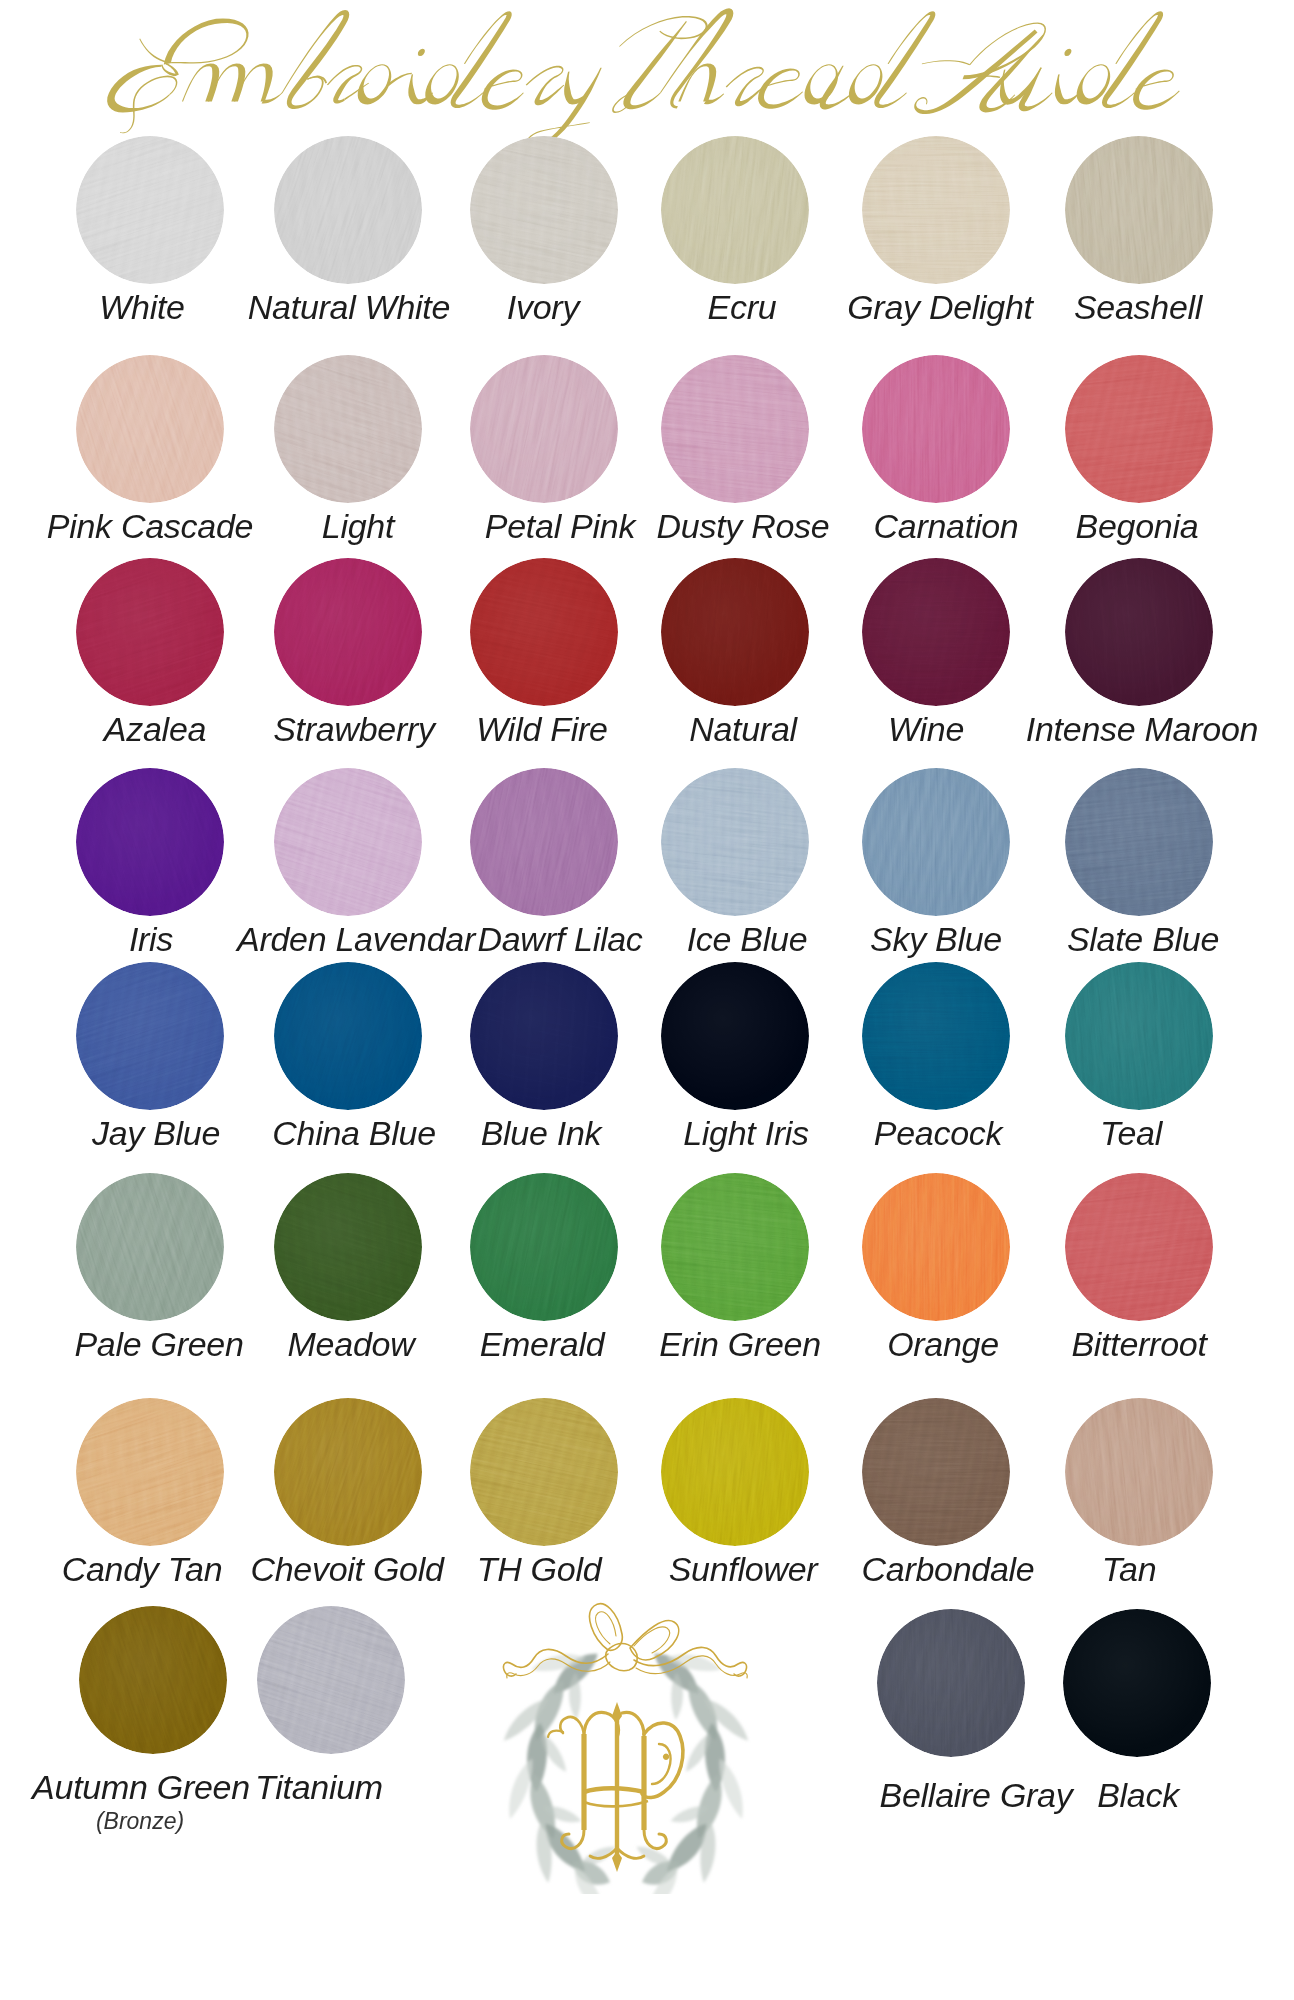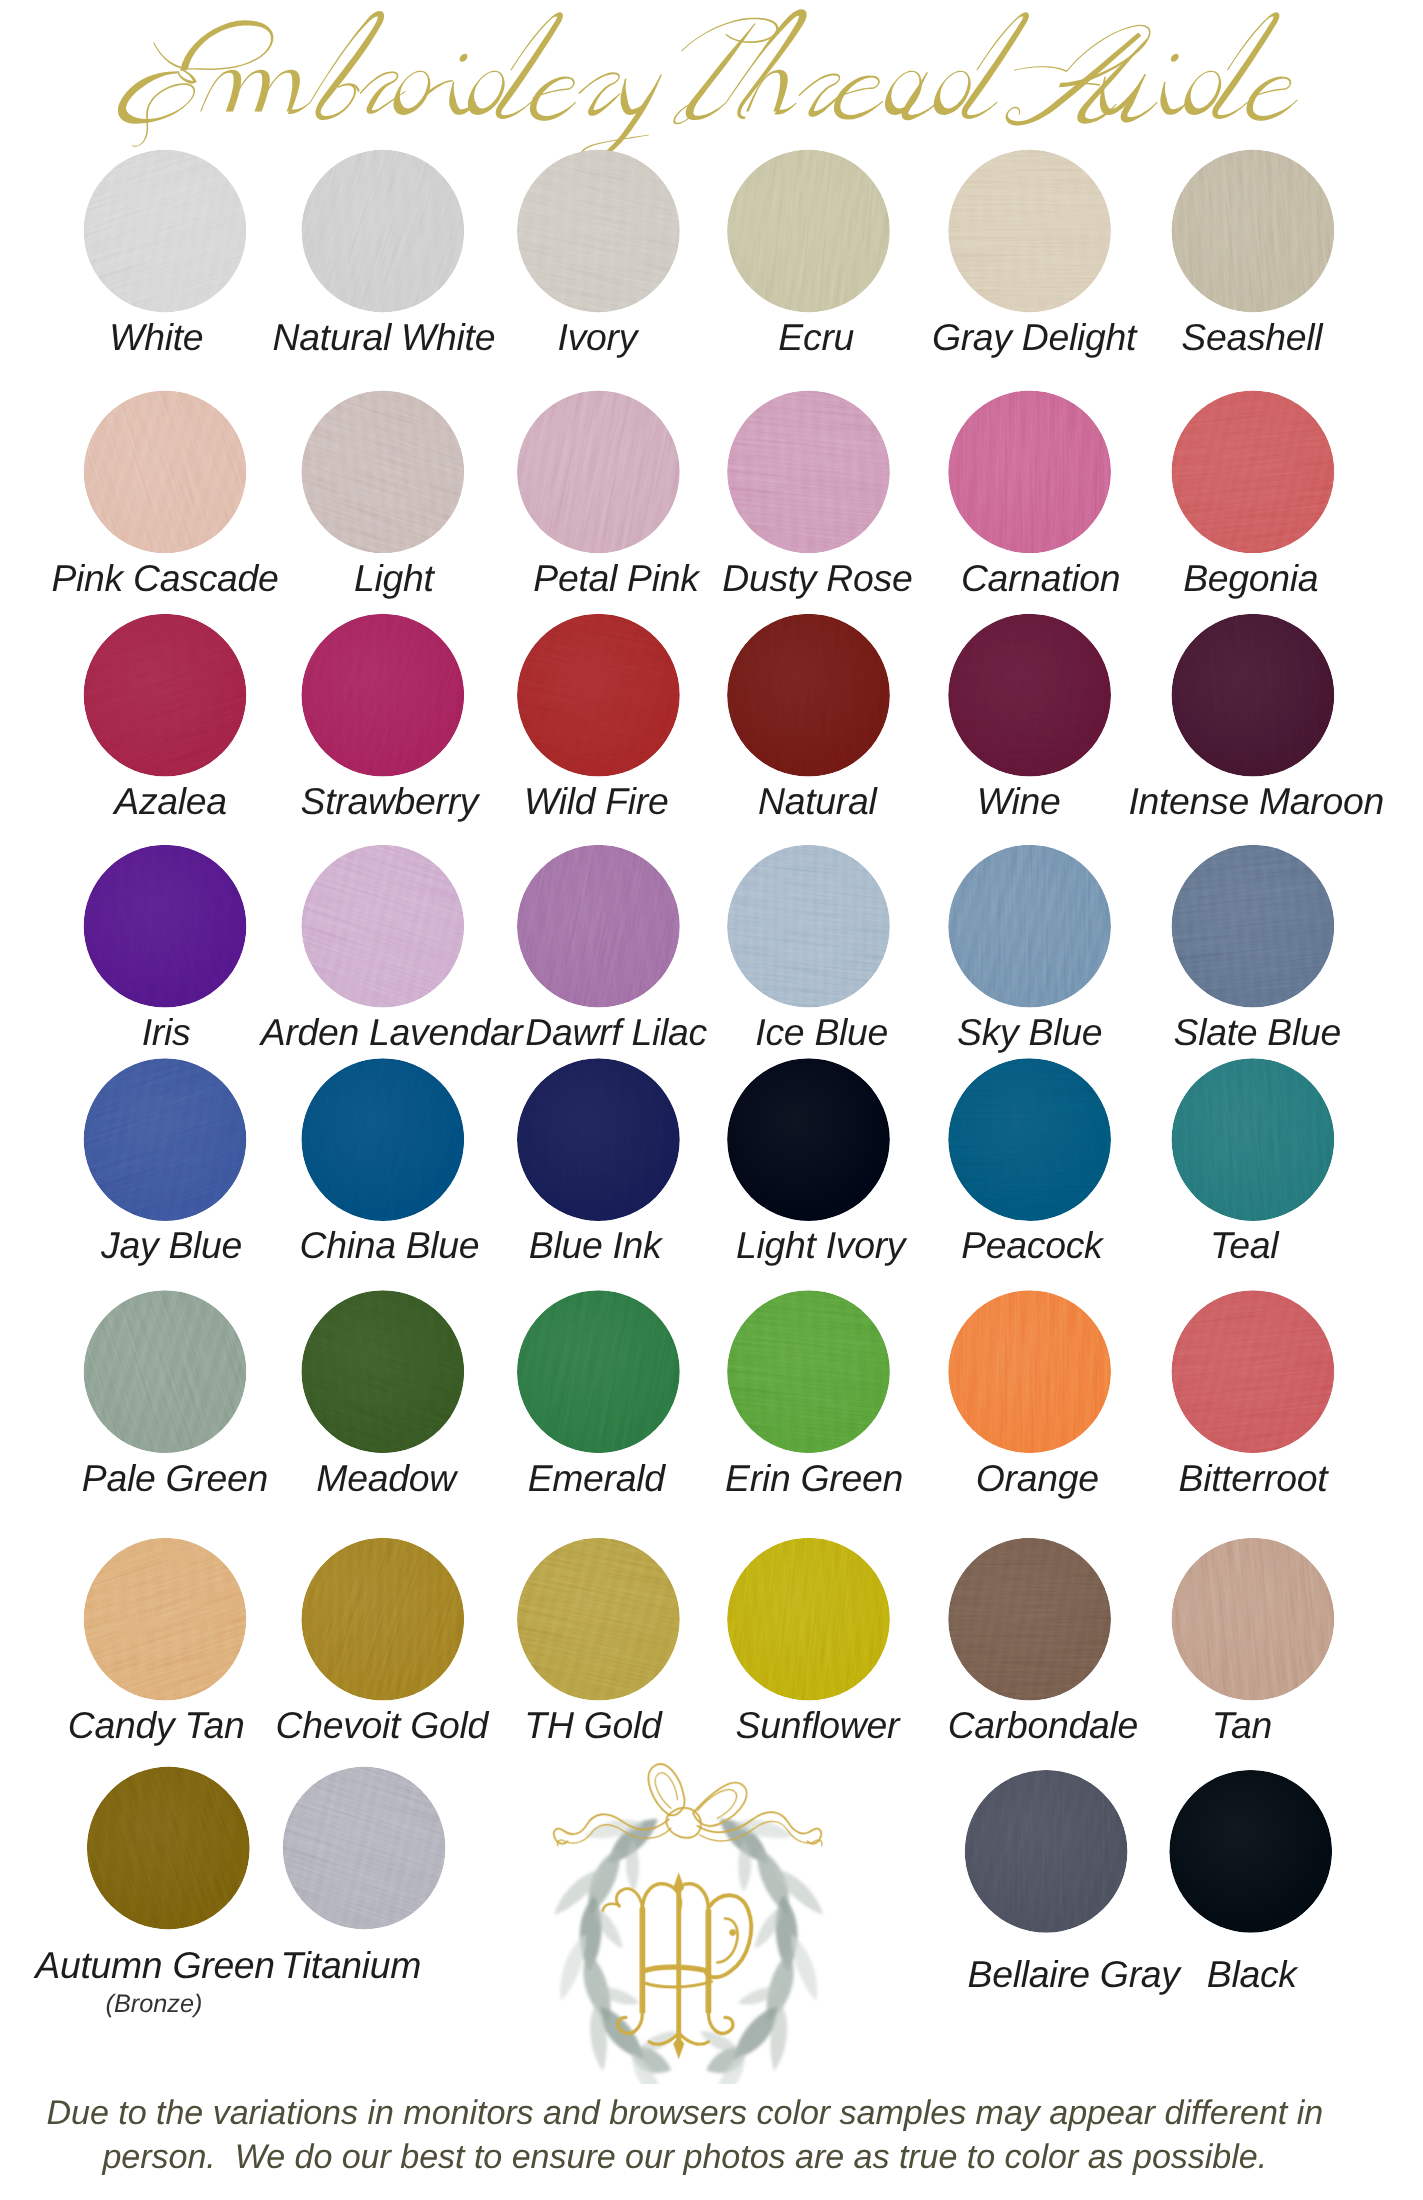--- a/index.html
+++ b/index.html
@@ -577,21 +577,21 @@
           <div class="fibres">
             <svg viewBox="0 0 188 188">
               <g transform="rotate(6 94 94)">
                 <rect x="-30" y="-30" width="250" height="250" filter="url(#fib3)"></rect>
               </g>
             </svg>
           </div>
           <div class="shade"></div>
         </div>
       </div>
-      <div class="label" style="left:446px;top:1116px;width:600px">Light Ivory</div>
+      <div class="label" style="left:446px;top:1116px;width:600px">Light Iris</div>
       <div class="cell" style="left:862px;top:962px;width:148px;height:148px">
         <div class="swatch t4" style="--c:#005a81;--fo:0.124;--to:0.082">
           <div class="base"></div>
           <div class="tex"></div>
           <div class="fibres">
             <svg viewBox="0 0 188 188">
               <g transform="rotate(0 94 94)">
                 <rect x="-30" y="-30" width="250" height="250" filter="url(#fib0)"></rect>
               </g>
             </svg>
@@ -922,17 +922,13 @@
           <path d="M 88 208 C 104 214 130 214 152 207" fill="none" stroke="#cfac42" stroke-width="2.8" stroke-linecap="butt" stroke-linejoin="round"></path>
           <path d="M 148 142 L 148 236" fill="none" stroke="#cfac42" stroke-width="5.2" stroke-linecap="butt" stroke-linejoin="round"></path>
           <path d="M 148 236 C 148 250 158 258 166 253 C 173 249 171 240 163 240" fill="none" stroke="#cfac42" stroke-width="3.0" stroke-linecap="round" stroke-linejoin="round"></path>
           <path d="M 148 142 C 148 126 138 116 126 119" fill="none" stroke="#cfac42" stroke-width="3.2" stroke-linecap="round" stroke-linejoin="round"></path>
           <path d="M 148 140 C 160 124 178 126 184 142 C 191 160 185 186 168 198 C 159 205 150 205 146 200" fill="none" stroke="#cfac42" stroke-width="3.6" stroke-linecap="round" stroke-linejoin="round"></path>
           <path d="M 163 150 C 173 150 177 162 173 174 C 170 184 163 190 156 190" fill="none" stroke="#cfac42" stroke-width="2.4" stroke-linecap="round" stroke-linejoin="round"></path>
           <path d="M 170 166 a 3.2 3.2 0 1 1 0.1 0 Z" fill="#cfac42"></path>
         </g>
       </svg>
     </div>
-  <div class="footer">
-    <span>Due to the variations in monitors and browsers color samples may appear different in</span>
-    <span>person.&nbsp; We do our best to ensure our photos are as true to color as possible.</span>
-  </div>
 </div>
 
 </body></html>

